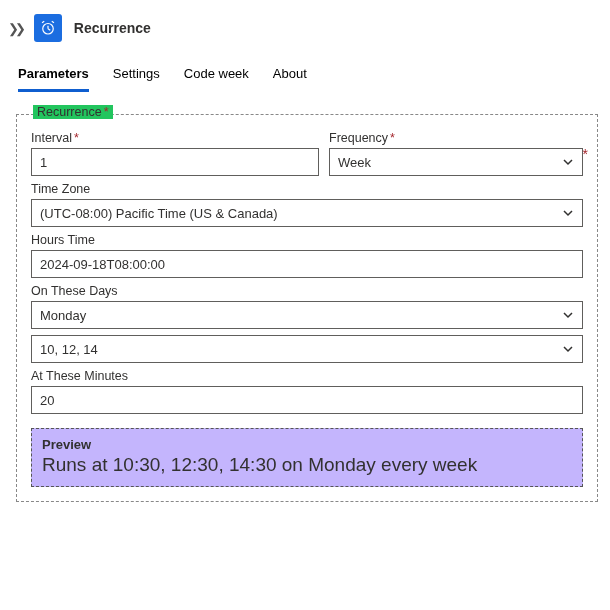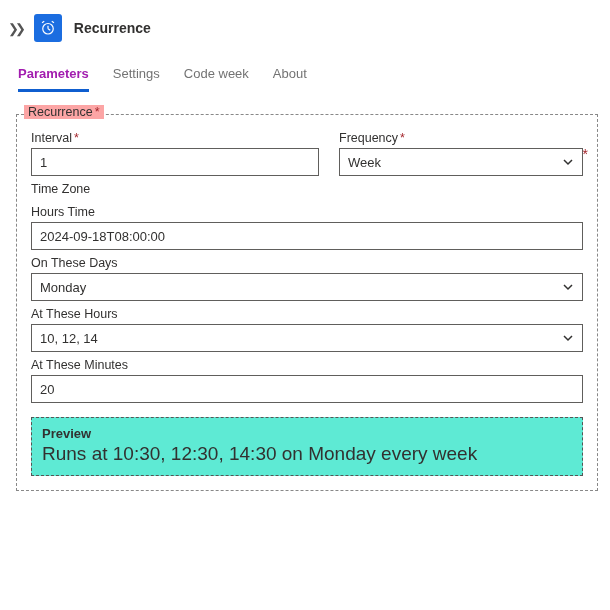--- a/index.html
+++ b/index.html
@@ -47,50 +47,50 @@
     font-weight: 600;
   }
   .tabs {
     display: flex;
     gap: 24px;
     padding: 6px 18px 0 18px;
   }
   .tab {
     font-size: 13px;
     padding: 4px 0 8px 0;
-    color: #737373;
+    color: #000000;
     cursor: pointer;
     border-bottom: 3px solid transparent;
   }
   .tab.active {
-    color: #a21caf;
+    color: #000000;
     font-weight: 600;
     border-bottom-color: #0f5ecf;
   }
   .group {
     margin: 22px 12px 0 16px;
     border: 1px dashed #888;
     padding: 10px 14px 14px 14px;
     position: relative;
   }
   .group-legend {
     position: absolute;
     top: -10px;
-    left: 7px;
-    background: #fca5a5;
+    left: 16px;
+    background: #22c55e;
     padding: 0 4px;
     font-size: 12.5px;
   }
   .req {
     color: #a4262c;
     padding-left: 2px;
   }
   .row {
     display: flex;
-    gap: 20px;
+    gap: 10px;
     margin-top: 6px;
   }
   .field {
     display: flex;
     flex-direction: column;
     flex: 1;
     position: relative;
   }
   .field.interval { flex: 0 0 288px; }
   .label {
@@ -119,21 +119,21 @@
   .chev svg { width: 12px; height: 12px; stroke: #323130; stroke-width: 1.5; fill: none; }
   .corner-req {
     position: absolute;
     right: -5px;
     top: -2px;
     color: #a4262c;
     font-size: 14px;
   }
   .preview {
     border: 1px dashed #555;
-    background: #5eead4;
+    background: #c4b5fd;
     margin-top: 14px;
     padding: 8px 10px 10px 10px;
   }
   .preview-title {
     font-size: 13px;
     font-weight: 600;
     margin-bottom: 2px;
   }
   .preview-body {
     font-size: 19px;
@@ -189,20 +189,26 @@
                 <polyline points="2,4 6,8 10,4"></polyline>
               </svg></span>
         </div>
       </div>
     </div>
   </div>
 
   <div class="row">
     <div class="field">
       <div class="label">Time Zone</div>
+      <div class="control select">
+        <span>(UTC-08:00) Pacific Time (US &amp; Canada)</span>
+        <span class="chev"><svg viewBox="0 0 12 12">
+              <polyline points="2,4 6,8 10,4"></polyline>
+            </svg></span>
+      </div>
     </div>
   </div>
 
   <div class="row">
     <div class="field">
       <div class="label">Hours Time</div>
       <div class="control">
         <span>2024-09-18T08:00:00</span>
       </div>
     </div>
@@ -215,21 +221,20 @@
         <span>Monday</span>
         <span class="chev"><svg viewBox="0 0 12 12">
               <polyline points="2,4 6,8 10,4"></polyline>
             </svg></span>
       </div>
     </div>
   </div>
 
   <div class="row">
     <div class="field">
-      <div class="label">At These Hours</div>
       <div class="control select">
         <span>10, 12, 14</span>
         <span class="chev"><svg viewBox="0 0 12 12">
               <polyline points="2,4 6,8 10,4"></polyline>
             </svg></span>
       </div>
     </div>
   </div>
 
   <div class="row">

